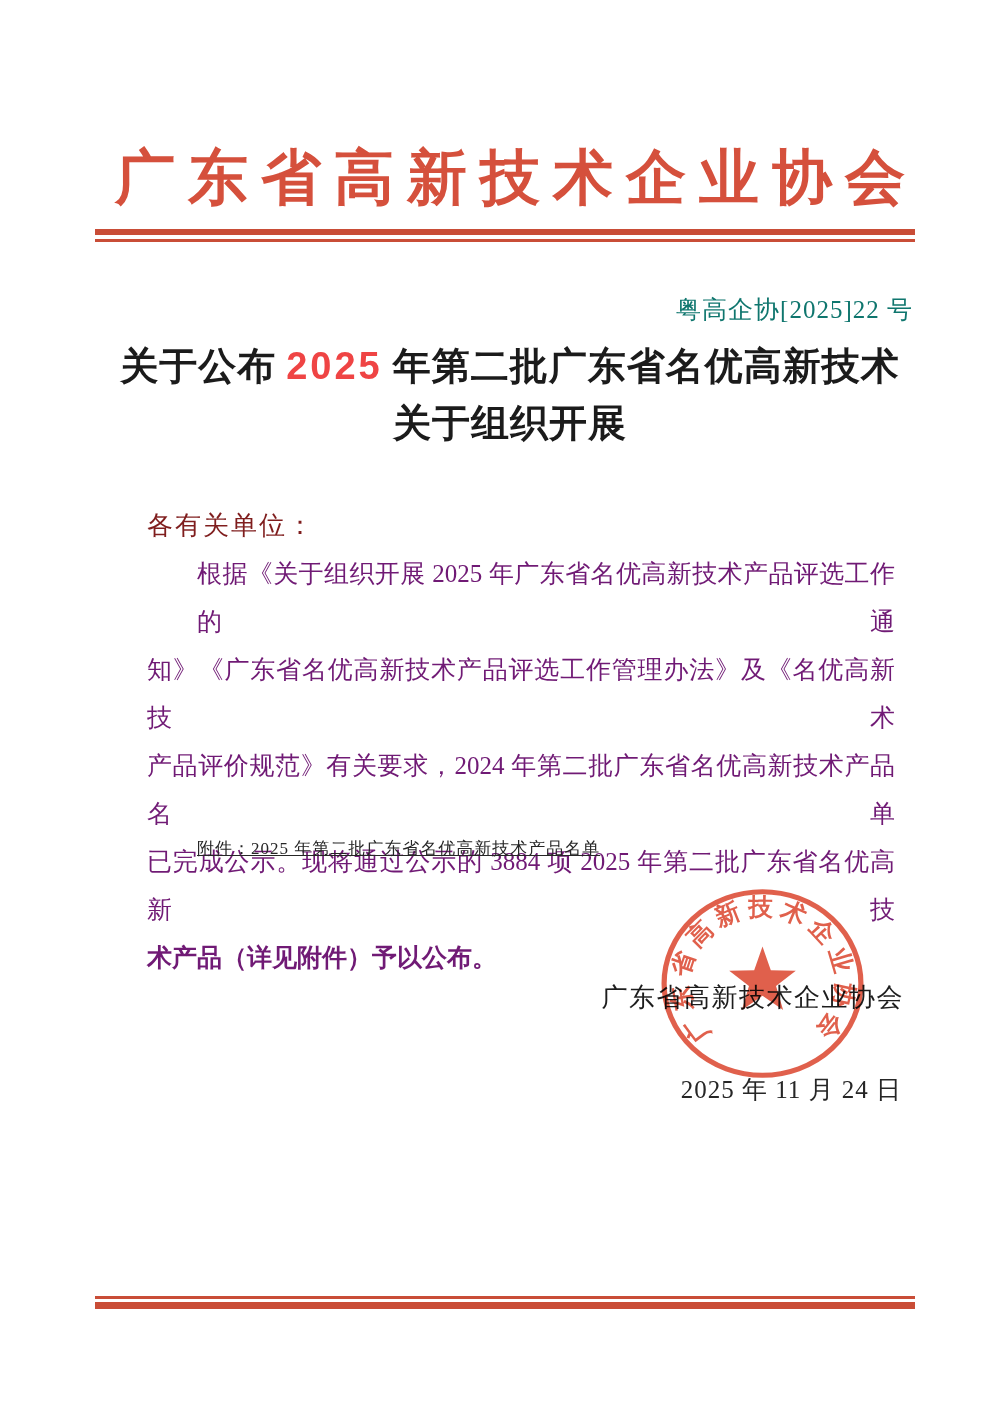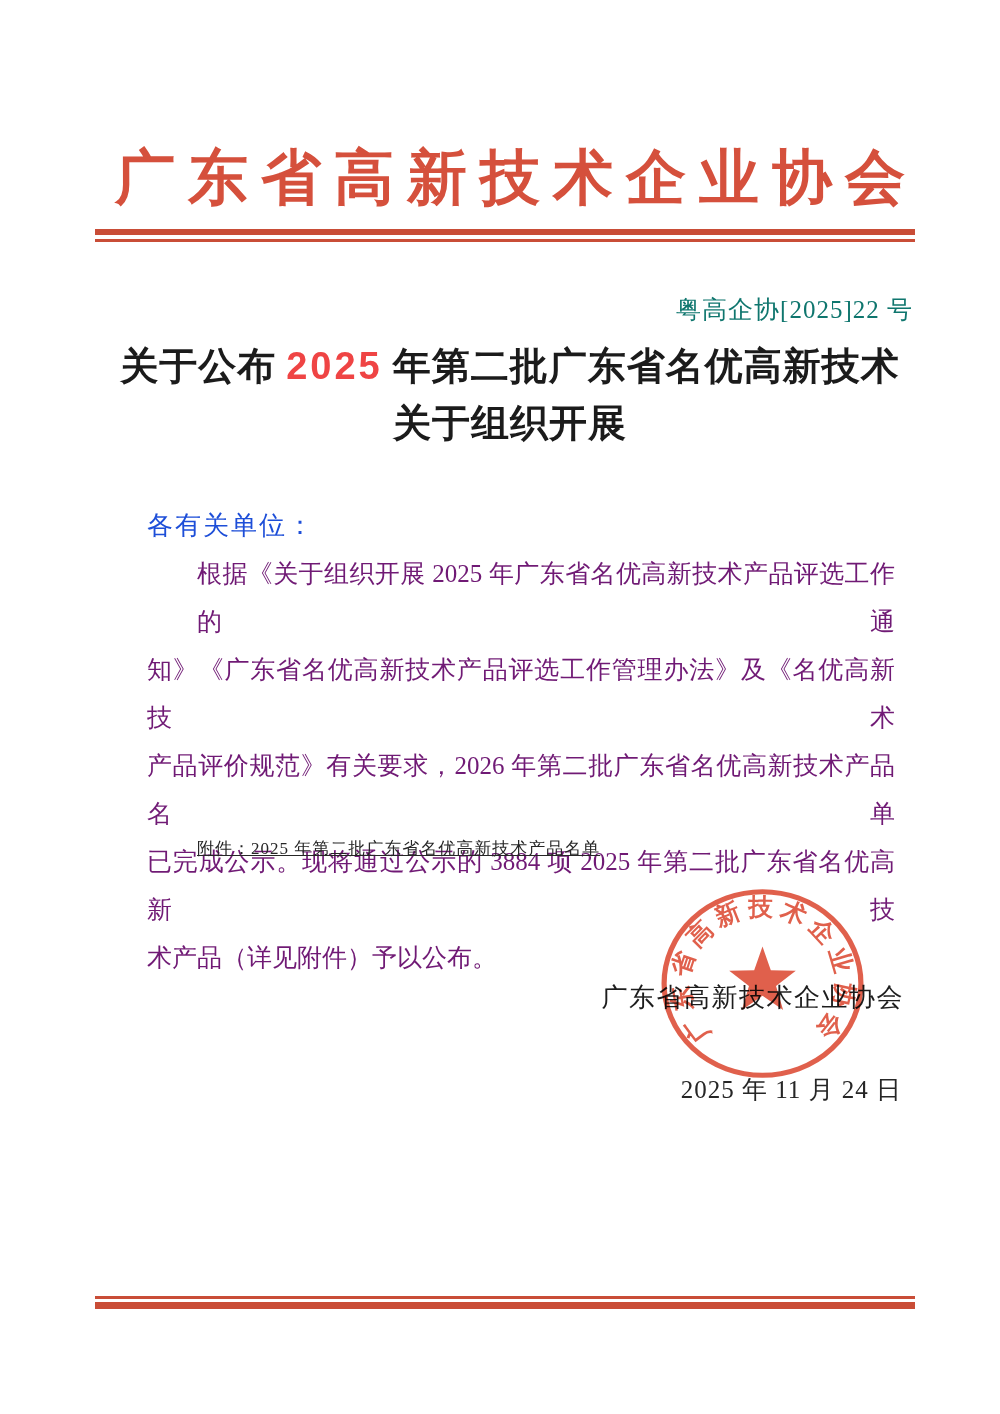--- a/index.html
+++ b/index.html
@@ -64,34 +64,34 @@
     color: #ef4444;
     margin: 0 10px;
     letter-spacing: 3px;
   }
 
   
   .salutation {
     position: absolute;
     top: 504px; left: 147px;
     font-size: 26px;
-    color: #1d4ed8;
+    color: #7f1d1d;
     letter-spacing: 2px;
     white-space: nowrap;
   }
   .paragraph {
     position: absolute;
     top: 546px; left: 147px; width: 748px;
     font-size: 25px;
     line-height: 48px;
     color: #701a75;
   }
   .bline { text-align: justify; text-align-last: justify; }
   .bline.first { padding-left: 50px; }
-  .bline.last  { text-align-last: left; }
+  .bline.last  { text-align-last: left; font-weight: bold; }
 
   .attachment {
     position: absolute;
     top: 833px; left: 197px;
     font-size: 17px;
     color: #262626;
     letter-spacing: 1px;
     white-space: nowrap;
     text-decoration: underline;
   }
@@ -144,21 +144,21 @@
 
   <div class="doc-number">粤高企协[2025]22 号</div>
 
   <h2 class="title"><span>关于公布</span><span class="title-num">2025</span><span>年第二批广东省名优高新技术</span><br><span>关于组织开展</span></h2>
 
   <div class="salutation">各有关单位：</div>
 
   <div class="paragraph">
     <div class="bline first">根据《关于组织开展 2025 年广东省名优高新技术产品评选工作的通</div>
     <div class="bline">知》《广东省名优高新技术产品评选工作管理办法》及《名优高新技术</div>
-    <div class="bline">产品评价规范》有关要求，2026 年第二批广东省名优高新技术产品名单</div>
+    <div class="bline">产品评价规范》有关要求，2024 年第二批广东省名优高新技术产品名单</div>
     <div class="bline">已完成公示。现将通过公示的 3884 项 2025 年第二批广东省名优高新技</div>
     <div class="bline last">术产品（详见附件）予以公布。</div>
   </div>
 
   <div class="attachment">附件：2025 年第二批广东省名优高新技术产品名单</div>
 
   <div class="signature">广东省高新技术企业协会</div>
   <div class="date">2025 年 11 月 24 日</div>
 
   <svg class="seal" viewBox="0 0 220 204" xmlns="http://www.w3.org/2000/svg">

